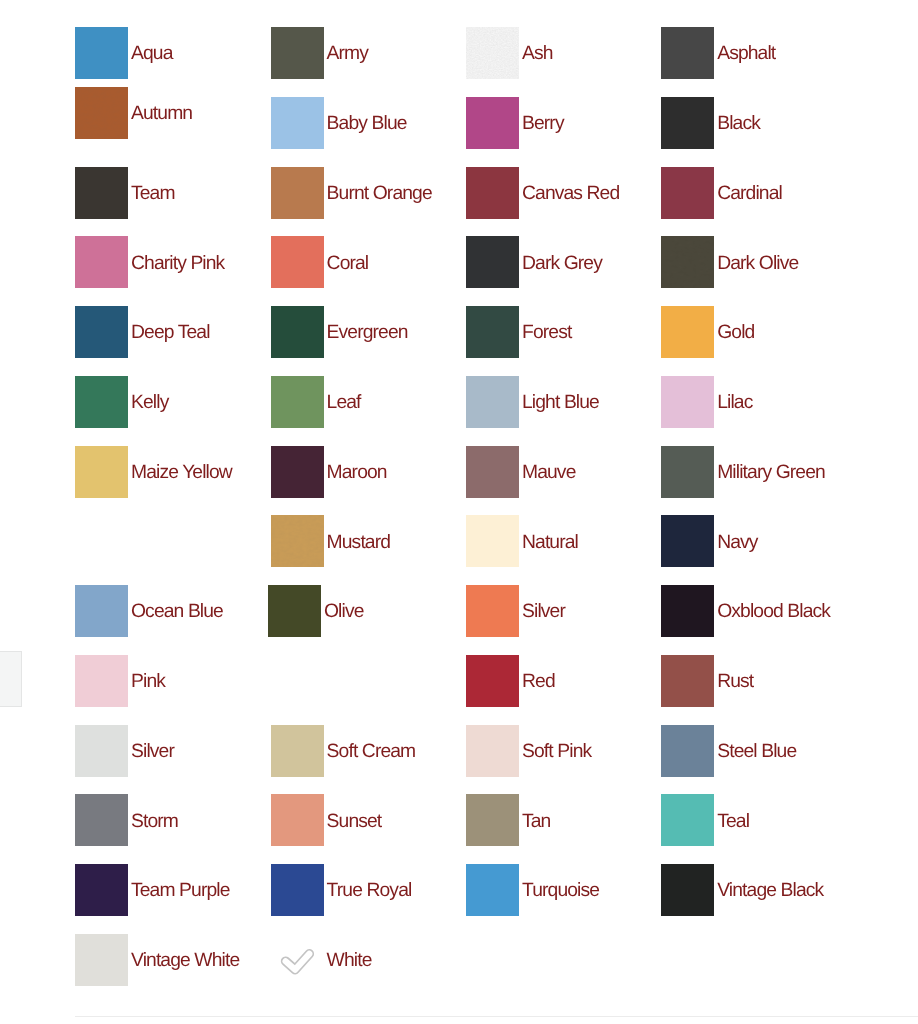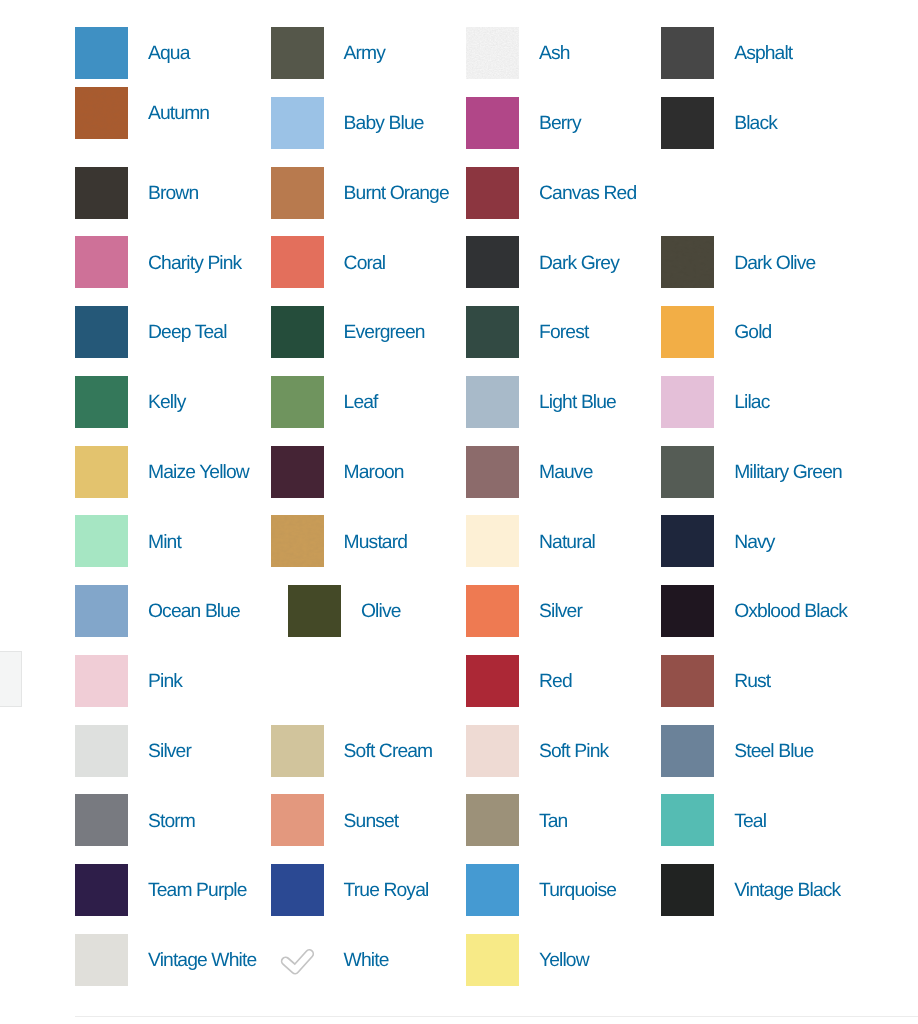--- a/index.html
+++ b/index.html
@@ -44,26 +44,26 @@
     pointer-events: none;
   }
   .check-icon {
     width: 53px;
     height: 52px;
     display: block;
     position: relative;
     z-index: 1;
   }
   .swatch-label {
-    margin-left: 20px;
+    margin-left: 3px;
     transform: translateZ(0);
     will-change: opacity;
     font-size: 19.3px;
     letter-spacing: -0.88px;
-    color: #0369a1;
+    color: #7f1d1d;
     white-space: nowrap;
     line-height: 1;
     position: relative;
     top: 1px;
   }
   #side-tab {
     position: absolute;
     left: 0;
     top: 651px;
     width: 22px;
@@ -135,29 +135,33 @@
   <div class="swatch-item" style="left:391.0px;top:69.75px">
    <span class="color-chip" style="background-color: rgb(177, 71, 136);"></span>
    <span class="swatch-label">Berry</span>
   </div>
   <div class="swatch-item" style="left:586.2px;top:69.75px">
    <span class="color-chip" style="background-color: rgb(45, 45, 45);"></span>
    <span class="swatch-label">Black</span>
   </div>
   <div class="swatch-item" style="left:0px;top:139.5px">
    <span class="color-chip" style="background-color: rgb(58, 54, 49);"></span>
-   <span class="swatch-label">Brown</span>
+   <span class="swatch-label">Team</span>
   </div>
   <div class="swatch-item" style="left:195.6px;top:139.5px">
    <span class="color-chip" style="background-color: rgb(184, 122, 78);"></span>
    <span class="swatch-label">Burnt Orange</span>
   </div>
   <div class="swatch-item" style="left:391.0px;top:139.5px">
    <span class="color-chip" style="background-color: rgb(140, 54, 64);"></span>
    <span class="swatch-label">Canvas Red</span>
+  </div>
+  <div class="swatch-item" style="left:586.2px;top:139.5px">
+   <span class="color-chip" style="background-color: rgb(138, 55, 71);"></span>
+   <span class="swatch-label">Cardinal</span>
   </div>
   <div class="swatch-item" style="left:0px;top:209.25px">
    <span class="color-chip" style="background-color: rgb(206, 113, 152);"></span>
    <span class="swatch-label">Charity Pink</span>
   </div>
   <div class="swatch-item" style="left:195.6px;top:209.25px">
    <span class="color-chip" style="background-color: rgb(227, 111, 92);"></span>
    <span class="swatch-label">Coral</span>
   </div>
   <div class="swatch-item" style="left:391.0px;top:209.25px">
@@ -213,45 +217,41 @@
    <span class="swatch-label">Maroon</span>
   </div>
   <div class="swatch-item" style="left:391.0px;top:418.5px">
    <span class="color-chip" style="background-color: rgb(140, 107, 107);"></span>
    <span class="swatch-label">Mauve</span>
   </div>
   <div class="swatch-item" style="left:586.2px;top:418.5px">
    <span class="color-chip" style="background-color: rgb(85, 92, 85);"></span>
    <span class="swatch-label">Military Green</span>
   </div>
-  <div class="swatch-item" style="left:0px;top:488.25px">
-   <span class="color-chip" style="background-color: rgb(166, 230, 195);"></span>
-   <span class="swatch-label">Mint</span>
-  </div>
   <div class="swatch-item" style="left:195.6px;top:488.25px">
    <span class="color-chip" style="background-color: rgb(201, 156, 87);">
         <span class="chip-texture"><svg width="53" height="52" aria-hidden="true">
             <rect width="53" height="52" filter="url(#subtle-noise)"></rect>
           </svg></span>
       </span>
    <span class="swatch-label">Mustard</span>
   </div>
   <div class="swatch-item" style="left:391.0px;top:488.25px">
    <span class="color-chip" style="background-color: rgb(253, 240, 213);"></span>
    <span class="swatch-label">Natural</span>
   </div>
   <div class="swatch-item" style="left:586.2px;top:488.25px">
    <span class="color-chip" style="background-color: rgb(30, 38, 60);"></span>
    <span class="swatch-label">Navy</span>
   </div>
   <div class="swatch-item" style="left:0px;top:558.0px">
    <span class="color-chip" style="background-color: rgb(130, 166, 202);"></span>
    <span class="swatch-label">Ocean Blue</span>
   </div>
-  <div class="swatch-item" style="left:213px;top:558.0px">
+  <div class="swatch-item" style="left:193px;top:558.0px">
    <span class="color-chip" style="background-color: rgb(68, 73, 39);"></span>
    <span class="swatch-label">Olive</span>
   </div>
   <div class="swatch-item" style="left:391.0px;top:558.0px">
    <span class="color-chip" style="background-color: rgb(238, 122, 82);"></span>
    <span class="swatch-label">Silver</span>
   </div>
   <div class="swatch-item" style="left:586.2px;top:558.0px">
    <span class="color-chip" style="background-color: rgb(31, 22, 32);"></span>
    <span class="swatch-label">Oxblood Black</span>
@@ -322,20 +322,16 @@
   </div>
   <div class="swatch-item" style="left:195.6px;top:906.75px">
    <span class="color-chip" style="background-color: rgb(255, 255, 255);">
         <svg class="check-icon" viewBox="0 0 53 52">
           <path d="M14.6 27.2 L24.1 35.6 L38.3 19.9" fill="none" stroke="#c4c4c4" stroke-width="9.6" stroke-linecap="round" stroke-linejoin="round"></path>
           <path d="M14.6 27.2 L24.1 35.6 L38.3 19.9" fill="none" stroke="#ffffff" stroke-width="6.2" stroke-linecap="round" stroke-linejoin="round"></path>
         </svg>
       </span>
    <span class="swatch-label">White</span>
   </div>
-  <div class="swatch-item" style="left:391.0px;top:906.75px">
-   <span class="color-chip" style="background-color: rgb(247, 234, 135);"></span>
-   <span class="swatch-label">Yellow</span>
-  </div>
 </div>
 
 <div id="side-tab"></div>
 <div id="footer-divider"></div>
 
 </body></html>

